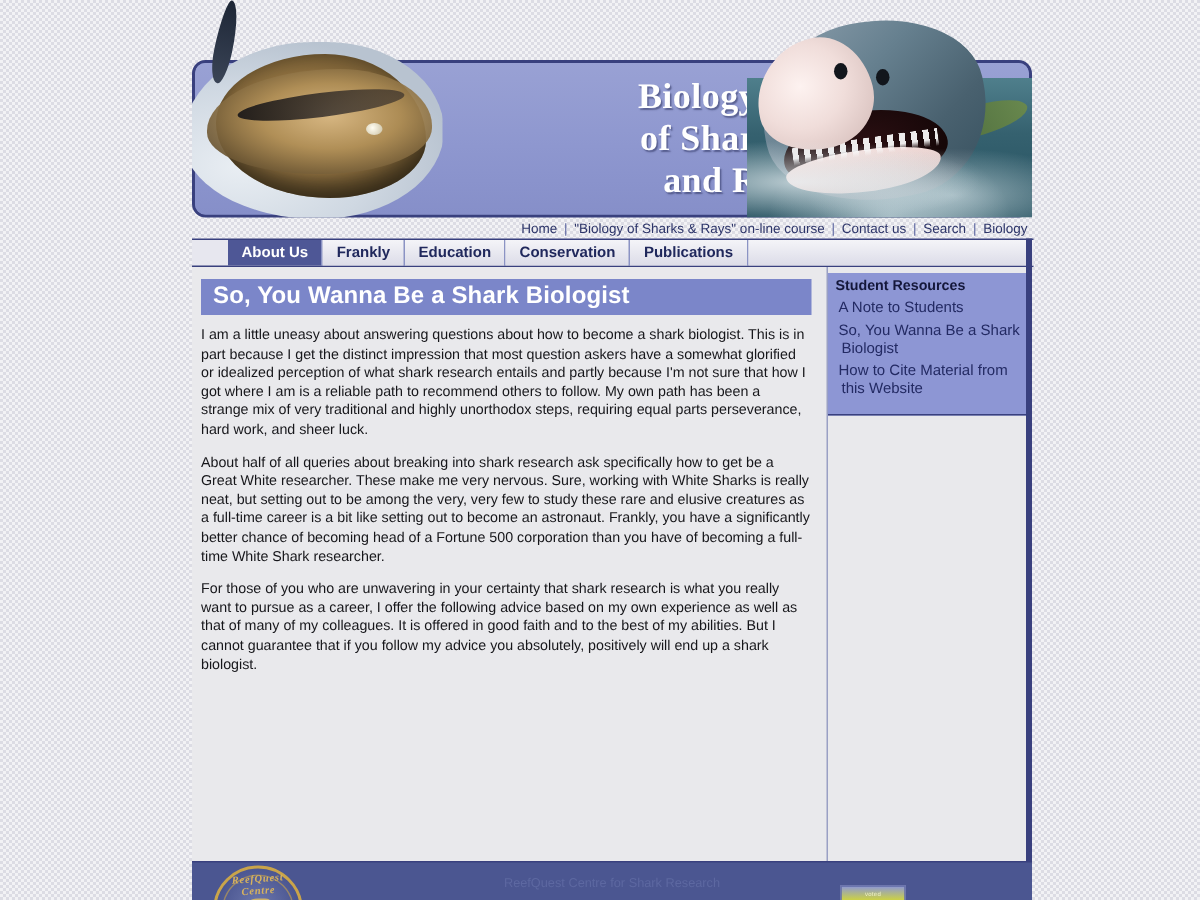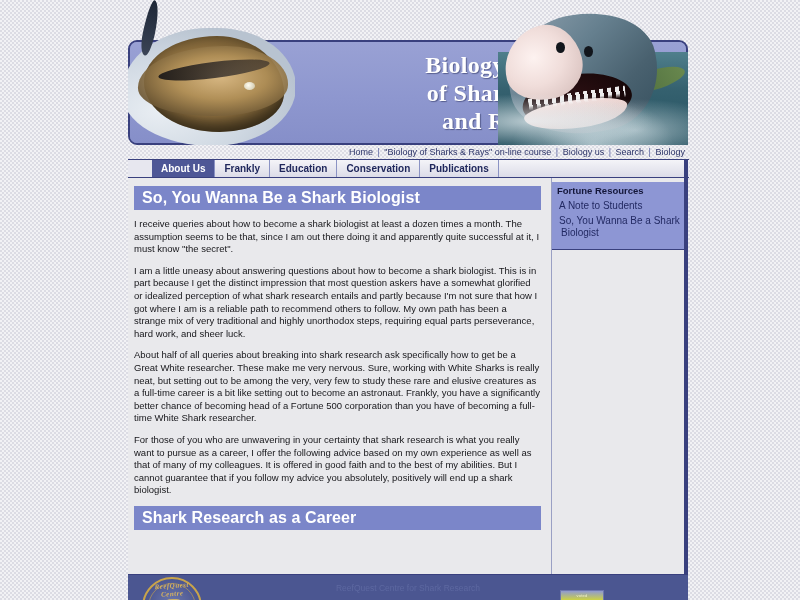--- a/index.html
+++ b/index.html
@@ -365,53 +365,52 @@
     <div class="shark-eye e1"></div>
     <div class="shark-eye e2"></div>
     <div class="sea-foam"></div>
   </div>
 
   <div id="utility-nav">
     <a href="#">Home</a>
     <span class="sep">|</span>
     <a href="#">"Biology of Sharks &amp; Rays" on-line course</a>
     <span class="sep">|</span>
-    <a href="#">Biology us</a>
+    <a href="#">Contact us</a>
     <span class="sep">|</span>
     <a href="#">Search</a>
     <span class="sep">|</span>
     <a href="#">Biology</a>
   </div>
 
   <div id="tabbar">
     <div class="tab active">About Us</div>
     <div class="tab">Frankly</div>
     <div class="tab">Education</div>
     <div class="tab">Conservation</div>
     <div class="tab">Publications</div>
     <div class="tab-filler"></div>
   </div>
 
   <div id="page">
 
     <div id="content">
       <h1 class="section-title">So, You Wanna Be a Shark Biologist</h1>
-      <p class="body">I receive queries about how to become a shark biologist at least a dozen times a month. The assumption seems to be that, since I am out there doing it and apparently quite successful at it, I must know "the secret".</p>
       <p class="body">I am a little uneasy about answering questions about how to become a shark biologist. This is in part because I get the distinct impression that most question askers have a somewhat glorified or idealized perception of what shark research entails and partly because I'm not sure that how I got where I am is a reliable path to recommend others to follow. My own path has been a strange mix of very traditional and highly unorthodox steps, requiring equal parts perseverance, hard work, and sheer luck.</p>
       <p class="body">About half of all queries about breaking into shark research ask specifically how to get be a Great White researcher. These make me very nervous. Sure, working with White Sharks is really neat, but setting out to be among the very, very few to study these rare and elusive creatures as a full-time career is a bit like setting out to become an astronaut. Frankly, you have a significantly better chance of becoming head of a Fortune 500 corporation than you have of becoming a full-time White Shark researcher.</p>
       <p class="body">For those of you who are unwavering in your certainty that shark research is what you really want to pursue as a career, I offer the following advice based on my own experience as well as that of many of my colleagues. It is offered in good faith and to the best of my abilities. But I cannot guarantee that if you follow my advice you absolutely, positively will end up a shark biologist.</p>
-      <h1 class="section-title tight">Shark Research as a Career</h1>
 
     </div>
 
     <div id="sidebar">
       <div id="sidebar-box">
-        <div class="sidebar-head">Fortune Resources</div>
+        <div class="sidebar-head">Student Resources</div>
         <a href="#" class="sidebar-link">A Note to Students</a>
         <a href="#" class="sidebar-link">So, You Wanna Be a Shark Biologist</a>
+        <a href="#" class="sidebar-link">How to Cite Material from this Website</a>
       </div>
     </div>
 
   </div>
 
   <div id="frame-right"></div>
 
   <div id="footer">
     <div id="footer-seal">
       <div class="seal-ring"></div>

